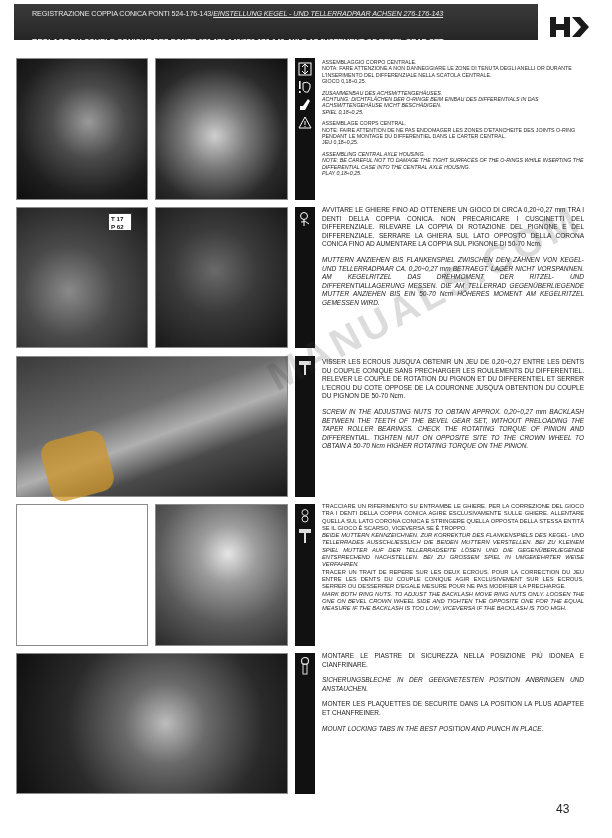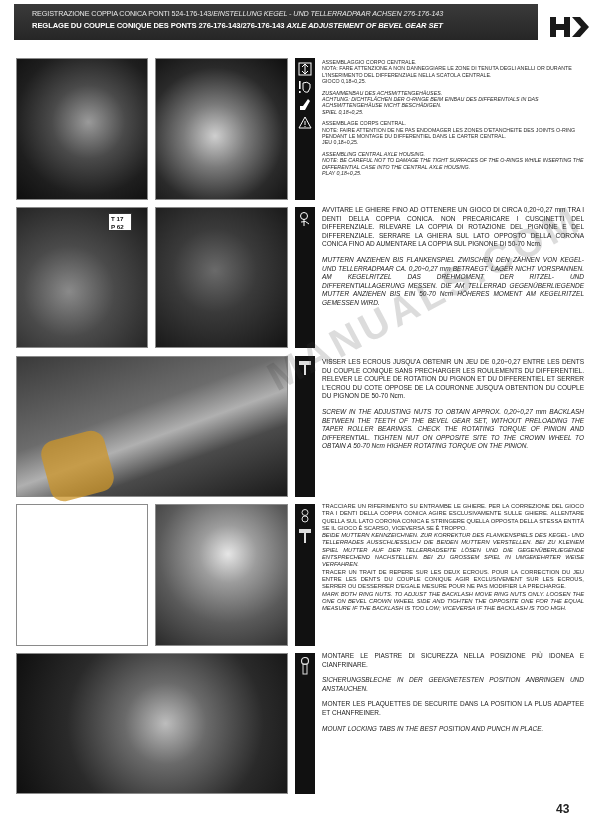--- a/index.html
+++ b/index.html
@@ -5,22 +5,22 @@
   * { box-sizing: border-box; margin: 0; padding: 0; }
   html, body { width: 612px; height: 838px; background: #ffffff; overflow: hidden; }
   body { position: relative; font-family: "Liberation Sans", sans-serif; color: #1a1a1a; }
 
   .header-bar {
     position: absolute; left: 14px; top: 4px; width: 524px; height: 36px;
     background: linear-gradient(180deg, #3a3a3a 0%, #262626 100%);
     padding: 5px 8px 0 18px;
   }
   .header-bar .line1 { font-size: 7.2px; color: #e8e8e8; letter-spacing: -0.1px; white-space: nowrap; }
-  .header-bar .line1 .it { font-style: italic; }
-  .header-bar .line2 { font-size: 7.6px; color: #ffffff; font-weight: bold; margin-top: 3px; white-space: nowrap; letter-spacing: -0.1px; }
+  .header-bar .line1 .it { font-style: italic; text-decoration: underline; }
+  .header-bar .line2 { font-size: 7.6px; color: #ffffff; font-weight: bold; margin-top: 19px; white-space: nowrap; letter-spacing: -0.1px; }
   .header-bar .line2 .it { font-style: italic; }
 
   .logo { position: absolute; left: 550px; top: 16px; width: 40px; height: 22px; }
 
   .photo { position: absolute; border: 1px solid #8a8a8a; overflow: hidden; }
   .photo.dark { background: radial-gradient(circle at 55% 45%, #9a9a9a 0%, #4a4a4a 35%, #1e1e1e 70%, #0e0e0e 100%); }
   .photo.blank { background: #ffffff; }
 
   .strip { position: absolute; left: 295px; width: 20px; background: #111111; }
   .strip svg { display: block; margin: 4px auto 0 auto; }
@@ -31,21 +31,21 @@
   .text-block.big { font-size: 6.5px; line-height: 8.6px; text-align: justify; color: #1a1a1a; }
   .text-block.big p { margin-bottom: 7px; }
   .text-block.mid { font-size: 5.8px; line-height: 7.3px; text-align: justify; }
   .text-block.mid p { margin-bottom: 0; }
 
   .tp-label { position: absolute; left: 108px; top: 213px; width: 24px; height: 18px; background: #fff; border: 1px solid #333; font-size: 6.2px; line-height: 7.6px; padding: 1px 2px; font-weight: bold; color: #111; }
 
   .watermark { position: absolute; left: 260px; top: 360px; font-size: 40px; color: rgba(60,60,60,0.18); font-weight: bold; transform: rotate(-28deg); transform-origin: left top; white-space: nowrap; letter-spacing: 4px; pointer-events: none; }
   .wm-badge { position: absolute; left: 45px; top: 435px; width: 65px; height: 62px; border-radius: 14px; background: rgba(205,150,40,0.75); transform: rotate(-15deg); }
 
-  .page-number { position: absolute; left: 556px; top: 802px; font-size: 12px; color: #222; font-weight: bold; }
+  .page-number { position: absolute; left: 556px; top: 802px; font-size: 12px; color: #222; }
 </style>
 </head>
 <body>
 
 <div class="header-bar">
   <div class="line1">
     <span>REGISTRAZIONE COPPIA CONICA PONTI 524-176-143/</span><span class="it">EINSTELLUNG KEGEL - UND TELLERRADPAAR ACHSEN 276-176-143</span>
   </div>
   <div class="line2">
     <span>REGLAGE DU COUPLE CONIQUE DES PONTS 276-176-143/276-176-143 </span><span class="it">AXLE ADJUSTEMENT OF BEVEL GEAR SET</span>

